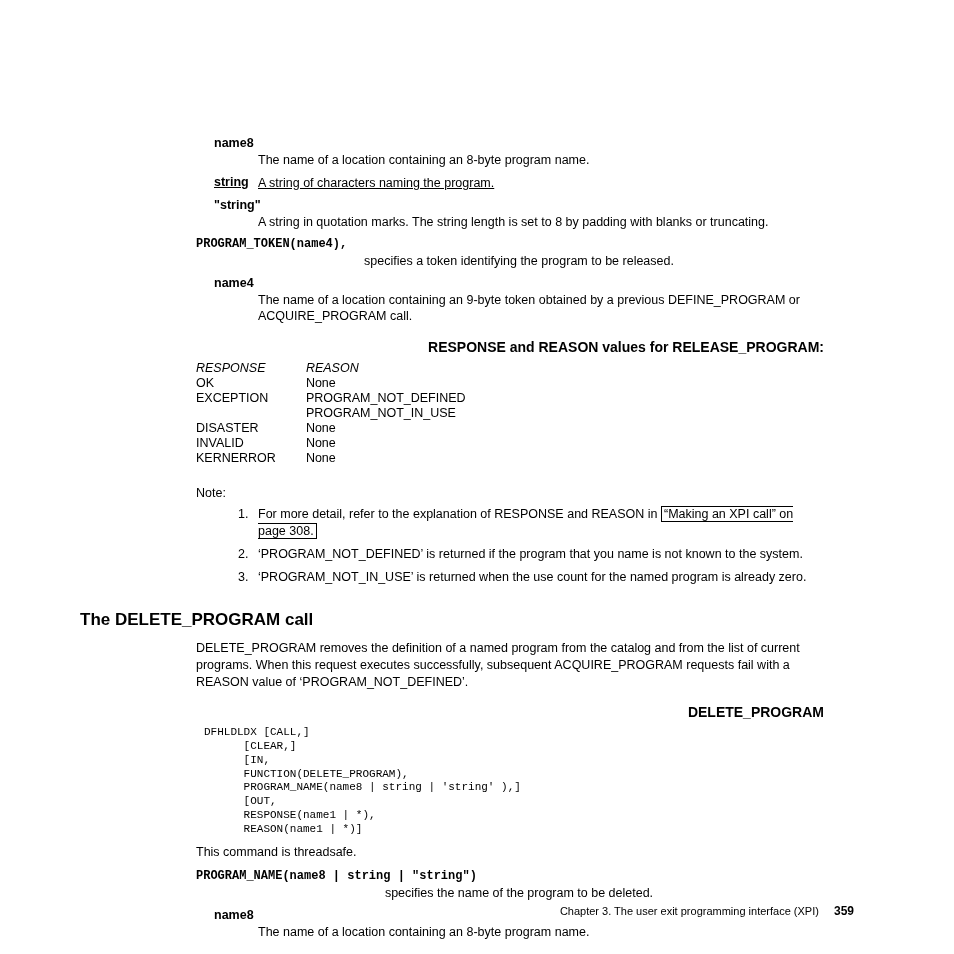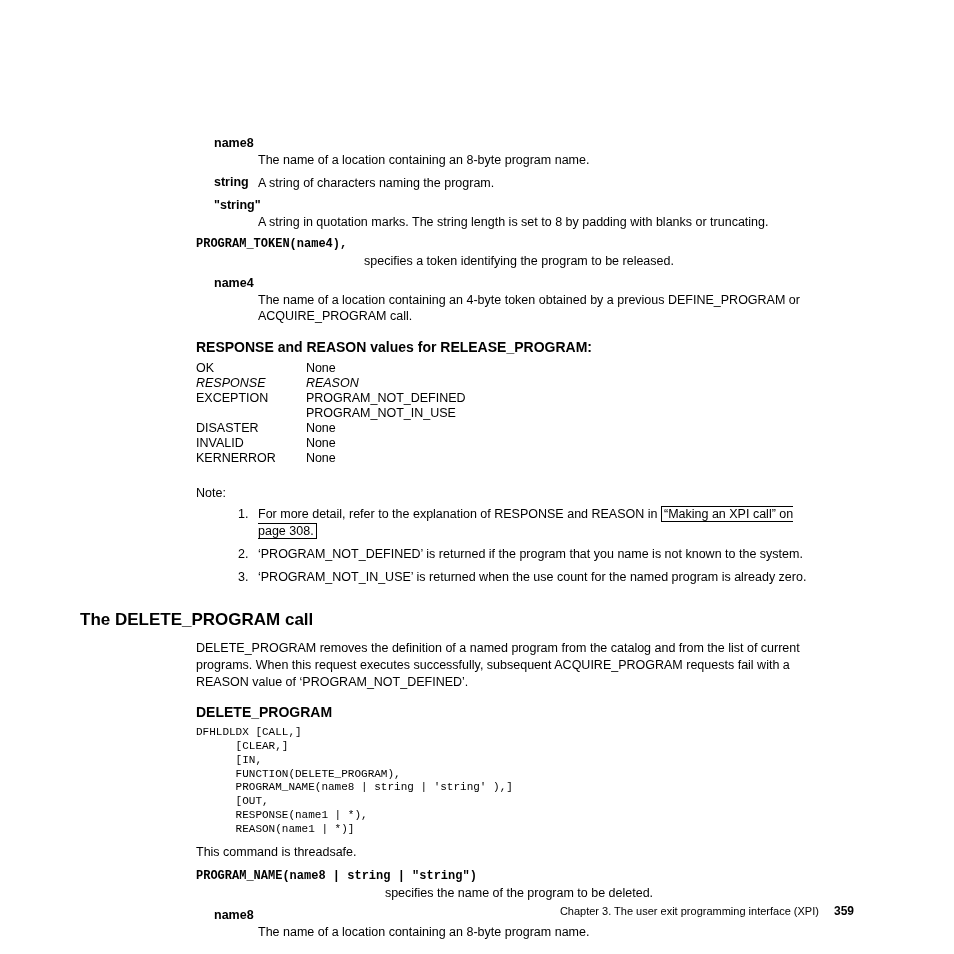--- a/index.html
+++ b/index.html
@@ -30,29 +30,31 @@
   }
   .dl-def {
     margin-left: 44px;
     margin-bottom: 4px;
     line-height: 1.35;
   }
   .dl-row {
     display: flex;
     margin-top: 6px;
     margin-bottom: 2px;
+    text-decoration: underline;
   }
   .dl-row .t { font-weight: bold; width: 44px; flex: 0 0 44px; }
   .dl-row .d { flex: 1; line-height: 1.35; }
   .sub-indent { margin-left: 18px; line-height: 1.35; margin-top: 2px; margin-bottom: 4px; text-align: center;}
   .sub-dl { margin-left: 18px; }
   h3.sec {
     font-size: 14px;
     font-weight: bold;
     margin: 14px 0 6px 0;
+    text-align: right;
   }
   h2.sec-big {
     font-size: 17px;
     font-weight: bold;
     margin: 24px 0 10px -116px;
   }
   table.rr {
     border-collapse: collapse;
     font-size: 12.5px;
     margin-top: 2px;
@@ -71,21 +73,21 @@
   .linkbox {
     border: 1px solid #000;
     padding: 0 2px;
     display: inline;
   }
   .para { line-height: 1.35; margin: 4px 0 8px 0; }
   pre.code {
     font-family: "Courier New", monospace;
     font-size: 11px;
     line-height: 1.25;
-    margin: 2px 0 8px 0;
+    margin: 2px 0 8px 8px;
     white-space: pre;
   }
   .footer {
     position: absolute;
     bottom: 36px;
     left: 0;
     width: 954px;
     font-size: 11px;
     text-align: right;
     padding-right: 100px;
@@ -110,35 +112,35 @@
 
       <div class="dl-term">"string"</div>
       <div class="dl-def">A string in quotation marks. The string length is set to 8 by padding with blanks or truncating.</div>
     </div>
 
     <div class="dl-term tt">PROGRAM_TOKEN(name4),</div>
     <div class="sub-indent">specifies a token identifying the program to be released.</div>
 
     <div class="sub-dl">
       <div class="dl-term">name4</div>
-      <div class="dl-def">The name of a location containing an 4-byte token obtained by a previous DEFINE_PROGRAM or ACQUIRE_PROGRAM call.</div>
+      <div class="dl-def">The name of a location containing an 9-byte token obtained by a previous DEFINE_PROGRAM or ACQUIRE_PROGRAM call.</div>
     </div>
 
     <h3 class="sec">RESPONSE and REASON values for RELEASE_PROGRAM:</h3>
 
     <table class="rr">
       <tbody>
           <tr>
-            <td>OK</td>
-            <td>None</td>
-          </tr>
-      <tr>
         <th>RESPONSE</th>
         <th>REASON</th>
       </tr>
+      <tr>
+            <td>OK</td>
+            <td>None</td>
+          </tr>
       <tr>
             <td>EXCEPTION</td>
             <td>PROGRAM_NOT_DEFINED</td>
           </tr>
       <tr>
             <td></td>
             <td>PROGRAM_NOT_IN_USE</td>
           </tr>
       <tr>
             <td>DISASTER</td>

